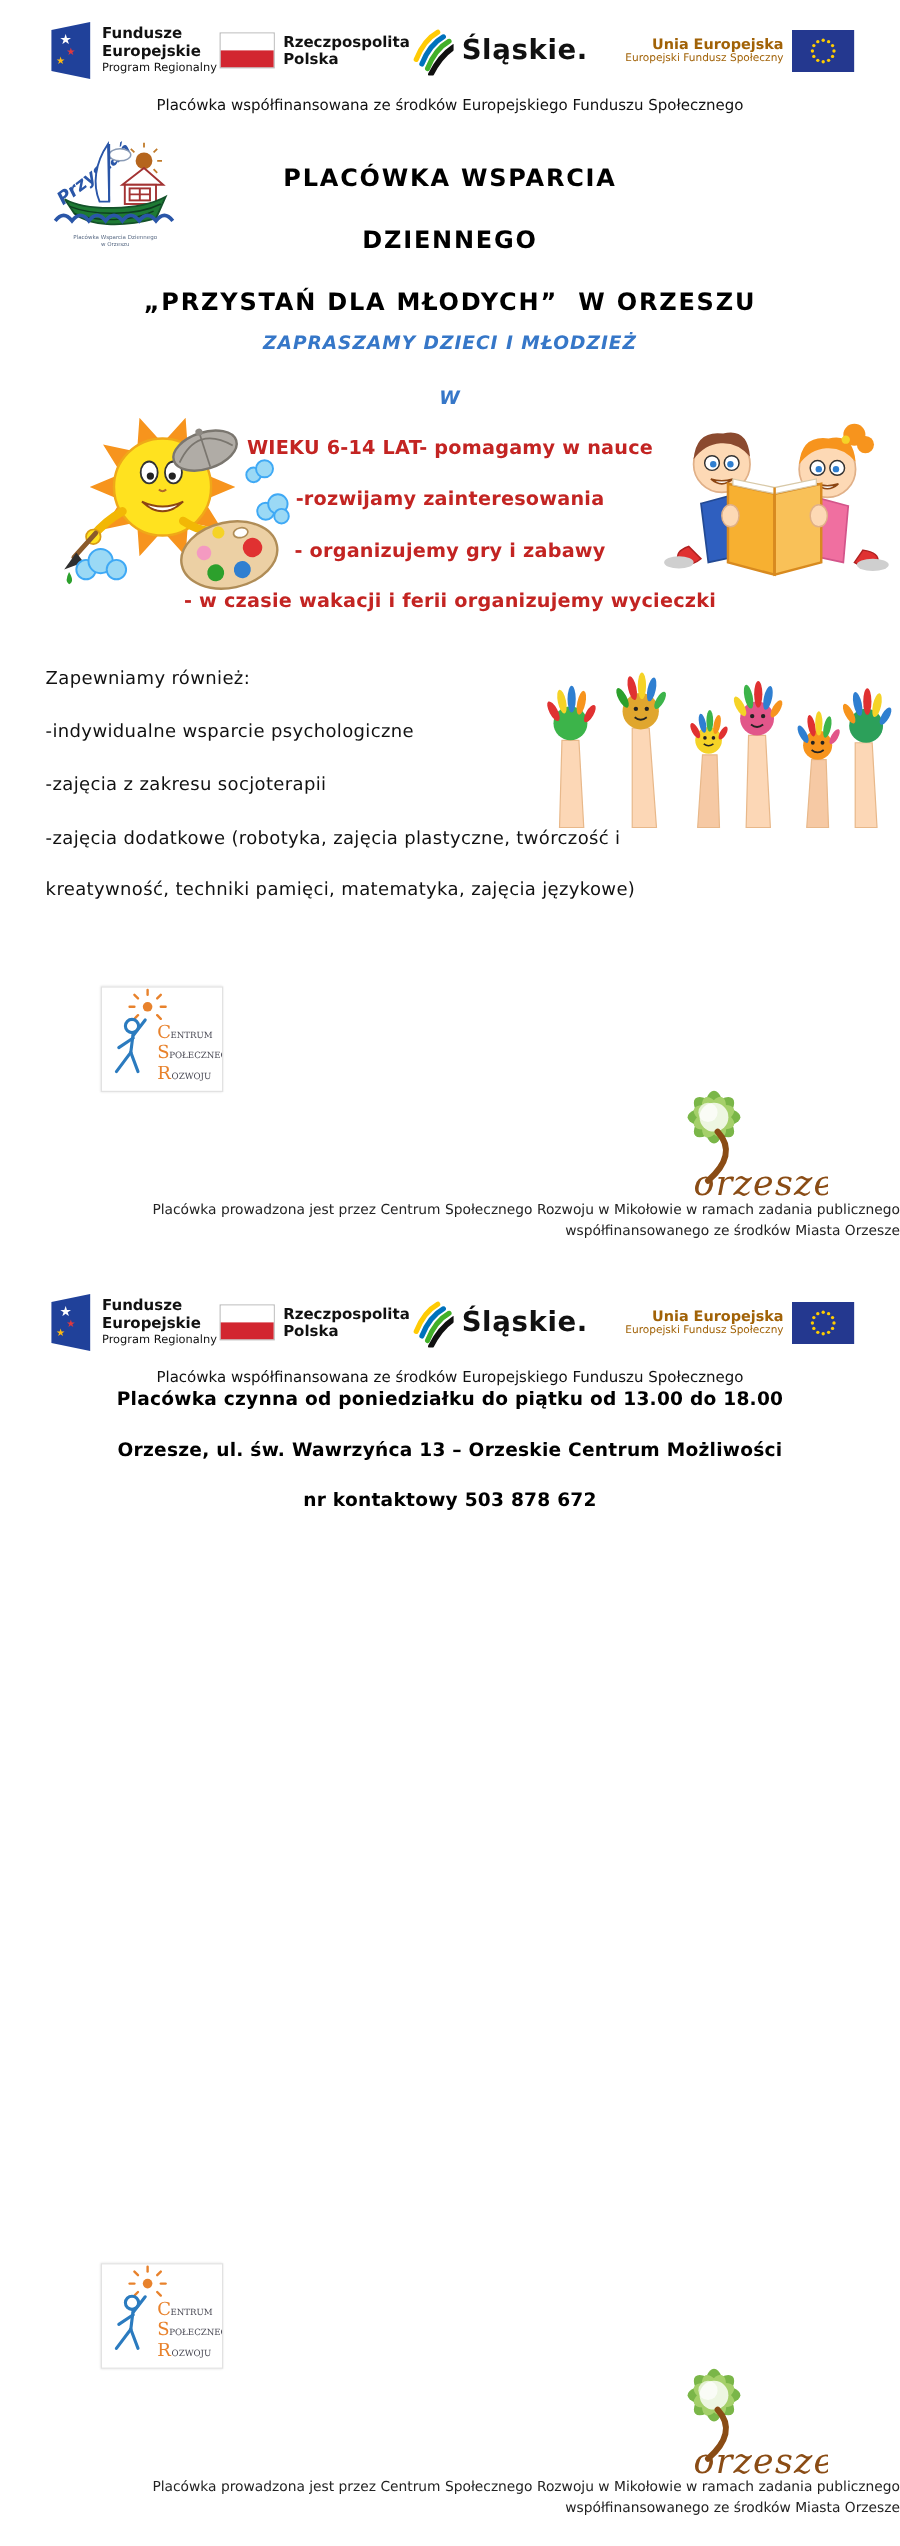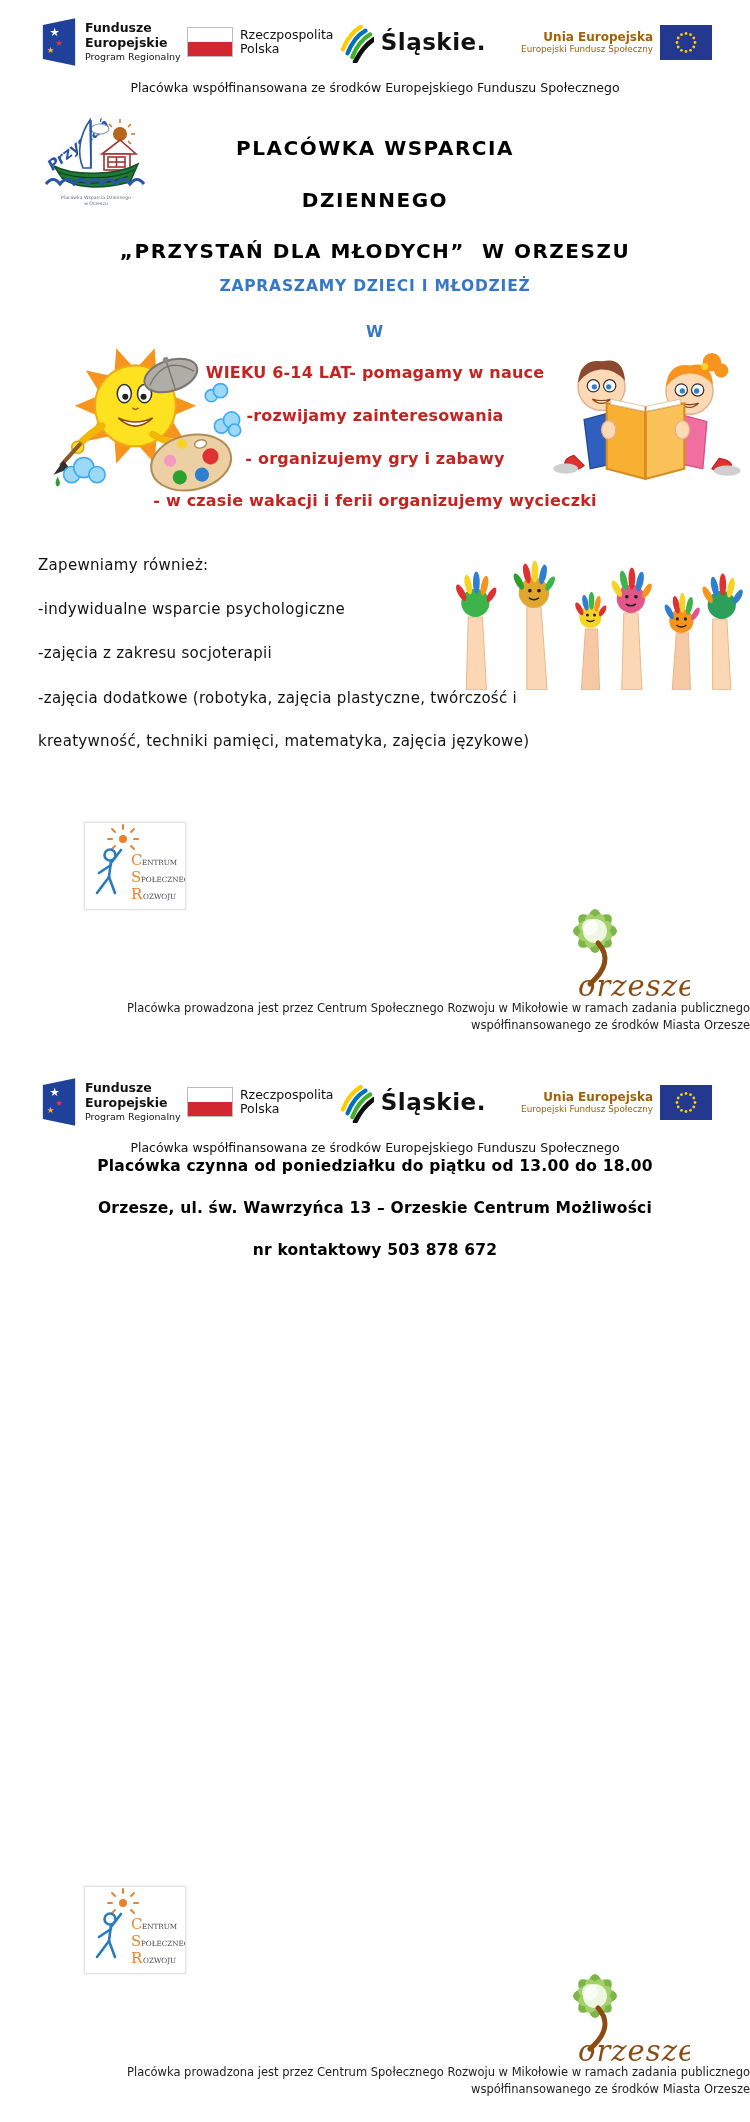--- a/index.html
+++ b/index.html
@@ -15,29 +15,29 @@
   .logo-strip {
     position:absolute; left:40px; width:672px; height:52px;
     display:flex; align-items:center; justify-content:space-between;
   }
   .strip-item { display:flex; align-items:center; gap:7px; }
   .fe-text { font-size:12.5px; font-weight:bold; color:#111; line-height:1.15; }
   .fe-text .small { font-size:9.5px; font-weight:normal; margin-top:2px; }
   .pl-flag { width:46px; height:30px; border:1px solid #bbb; }
   .pl-flag .w { height:50%; background:#fff; }
   .pl-flag .r { height:50%; background:#d22630; }
-  .pl-text { font-size:12.5px; font-weight:normal; color:#111; line-height:1.15; }
+  .pl-text { font-size:12.5px; font-weight:bold; color:#111; line-height:1.15; }
   .sl-word { font-size:23px; font-weight:bold; color:#111; letter-spacing:0.5px; }
   .eu-text { font-size:12px; font-weight:bold; color:#a16207; text-align:right; line-height:1.2; }
   .eu-text .small { font-size:8.8px; font-weight:normal;padding-left:29px; }
 
   .note { font-size:12.5px; color:#111; font-weight:500; }
 
   .heading { font-size:20px; font-weight:bold; letter-spacing:1.5px; color:#000000; white-space:pre; }
-  .invite  { font-size:15.5px; font-weight:bold; letter-spacing:0.8px; color:#3677c8; }
+  .invite  { font-size:15.5px; font-weight:bold; font-style:italic; letter-spacing:0.8px; color:#3677c8; }
   .redline { font-size:16px; font-weight:bold; color:#c32422; letter-spacing:0.2px; }
   .blackline { font-size:15px; font-weight:500; color:#111; letter-spacing:0.3px; }
 
   .csr-box { position:absolute; left:84px; width:102px; height:88px;
     background:#fff; border:1px solid #e2e2e2; box-shadow:0 0 2px rgba(0,0,0,.12); }
 
   .foot-note { font-size:11.5px; color:#222; line-height:1.45; font-weight:500;text-align:right; }
   .detail { font-size:15.5px; color:#000000; font-weight:700; letter-spacing:0.2px; }
 </style>
 </head>

